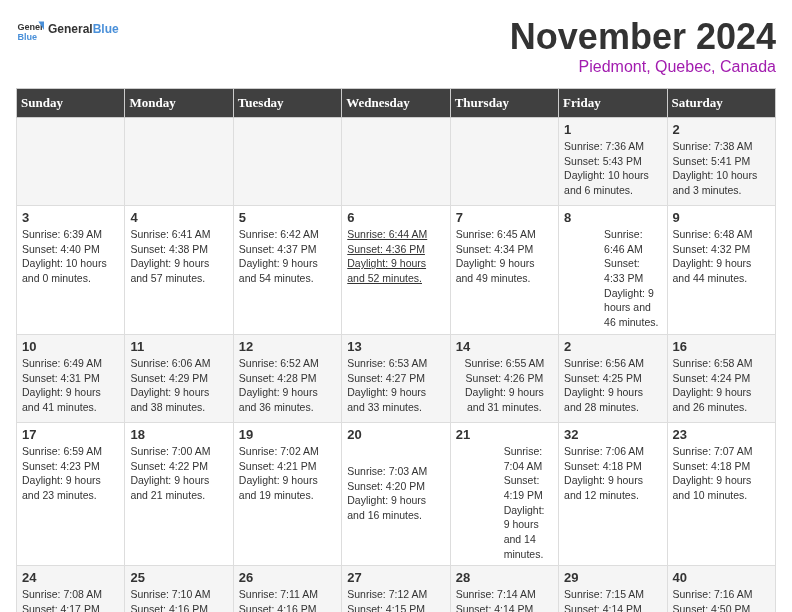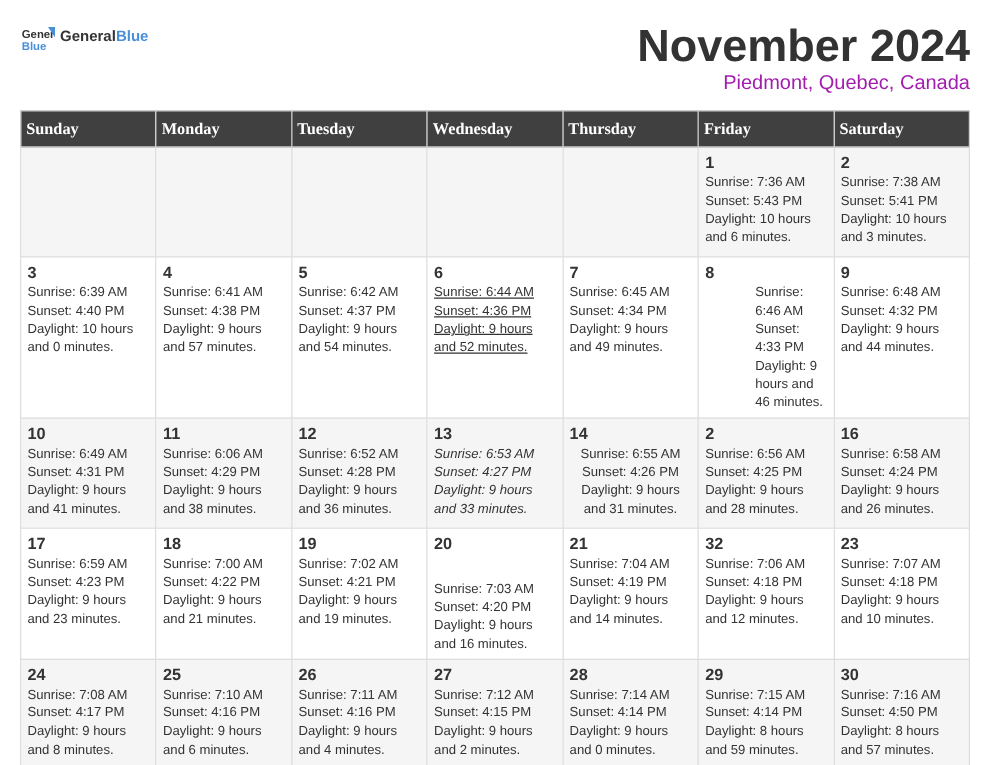--- a/index.html
+++ b/index.html
@@ -194,21 +194,21 @@
 Daylight: 9 hours and 38 minutes.</div>
         </td>
         <td>
           <span class="day-number">12</span>
           <div class="day-info" style="white-space: pre-line;">Sunrise: 6:52 AM
 Sunset: 4:28 PM
 Daylight: 9 hours and 36 minutes.</div>
         </td>
         <td>
           <span class="day-number">13</span>
-          <div class="day-info" style="white-space: pre-line; font-style: italic;">Sunrise: 6:53 AM
+          <div class="day-info" style="white-space: pre-line;">Sunrise: 6:53 AM
 Sunset: 4:27 PM
 Daylight: 9 hours and 33 minutes.</div>
         </td>
         <td>
           <span class="day-number">14</span>
           <div class="day-info" style="white-space: pre-line; text-align: center;">Sunrise: 6:55 AM
 Sunset: 4:26 PM
 Daylight: 9 hours and 31 minutes.</div>
         </td>
         <td>
@@ -244,21 +244,21 @@
 Daylight: 9 hours and 19 minutes.</div>
         </td>
         <td>
           <span class="day-number">20</span>
           <div class="day-info" style="white-space: pre-line; margin-top: 22px;">Sunrise: 7:03 AM
 Sunset: 4:20 PM
 Daylight: 9 hours and 16 minutes.</div>
         </td>
         <td>
           <span class="day-number">21</span>
-          <div class="day-info" style="white-space: pre-line;">Sunrise: 7:04 AM
+          <div class="day-info" style="white-space: pre-line; margin-left: 48px;">Sunrise: 7:04 AM
 Sunset: 4:19 PM
 Daylight: 9 hours and 14 minutes.</div>
         </td>
         <td>
           <span class="day-number">32</span>
           <div class="day-info" style="white-space: pre-line;">Sunrise: 7:06 AM
 Sunset: 4:18 PM
 Daylight: 9 hours and 12 minutes.</div>
         </td>
         <td>
@@ -299,20 +299,20 @@
 Sunset: 4:14 PM
 Daylight: 9 hours and 0 minutes.</div>
         </td>
         <td>
           <span class="day-number">29</span>
           <div class="day-info" style="white-space: pre-line;">Sunrise: 7:15 AM
 Sunset: 4:14 PM
 Daylight: 8 hours and 59 minutes.</div>
         </td>
         <td>
-          <span class="day-number">30</span>
+          <span class="day-number">40</span>
           <div class="day-info" style="white-space: pre-line;">Sunrise: 7:16 AM
 Sunset: 4:50 PM
 Daylight: 8 hours and 57 minutes.</div>
         </td>
       </tr>
     </tbody>
 </table>
 
 </body></html>

